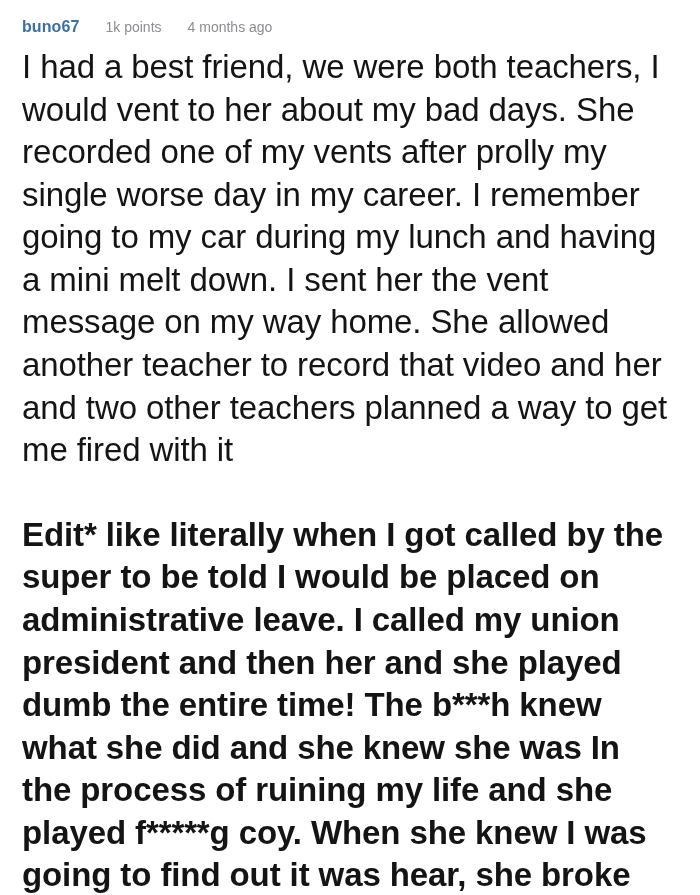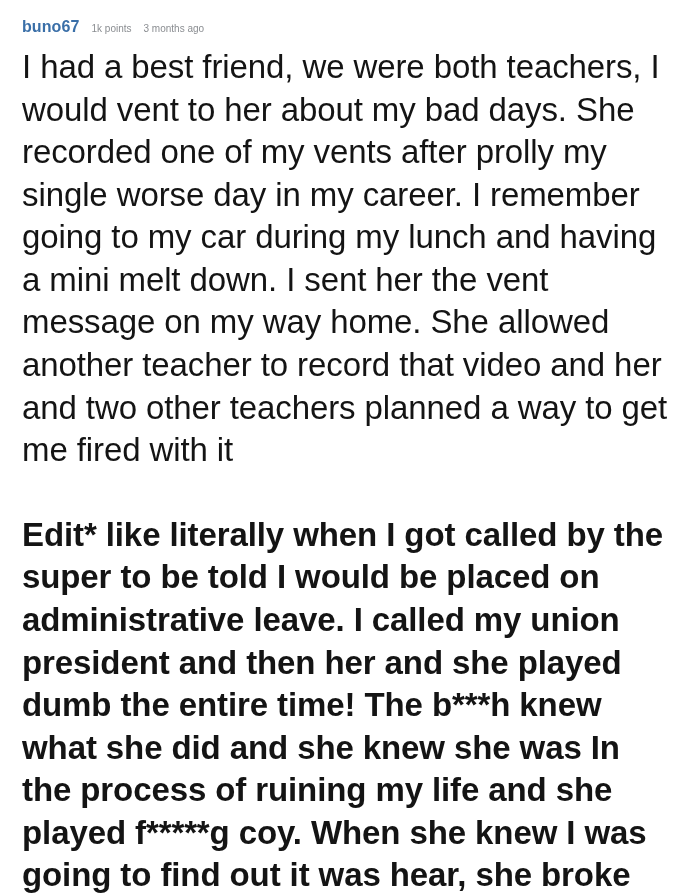--- a/index.html
+++ b/index.html
@@ -15,33 +15,33 @@
     color: #111111;
   }
   .comment {
     padding: 18px 22px 0 22px;
     box-sizing: border-box;
     width: 700px;
   }
   .meta {
     display: flex;
     align-items: baseline;
-    gap: 12px;
+    gap: 26px;
     margin-bottom: 10px;
     font-size: 15.5px;
   }
   .author {
     color: #3a6fa8;
     font-weight: bold;
     font-size: 16px;
     letter-spacing: 0.1px;
   }
   .points, .age {
     color: #8a8d91;
-    font-size: 10px;
+    font-size: 14px;
   }
   .body {
     font-size: 33px;
     line-height: 1.29;
     color: #141414;
     letter-spacing: -0.1px;
   }
   .para {
     margin: 0;
   }
@@ -50,19 +50,19 @@
     font-weight: bold;
   }
 </style>
 </head>
 <body>
 
 <div class="comment">
   <div class="meta">
     <span class="author">buno67</span>
     <span class="points">1k points</span>
-    <span class="age">3 months ago</span>
+    <span class="age">4 months ago</span>
   </div>
   <div class="body">
     <p class="para">I had a best friend, we were both teachers, I would vent to her about my bad days. She recorded one of my vents after prolly my single worse day in my career. I remember going to my car during my lunch and having a mini melt down. I sent her the vent message on my way home. She allowed another teacher to record that video and her and two other teachers planned a way to get me fired with it</p>
     <p class="para">Edit* like literally when I got called by the super to be told I would be placed on administrative leave. I called my union president and then her and she played dumb the entire time! The b***h knew what she did and she knew she was In the process of ruining my life and she played f*****g coy. When she knew I was going to find out it was hear, she broke off all forms of communication with me and blocked my numbers and social media accounts</p>
   </div>
 </div>
 
 </body></html>

